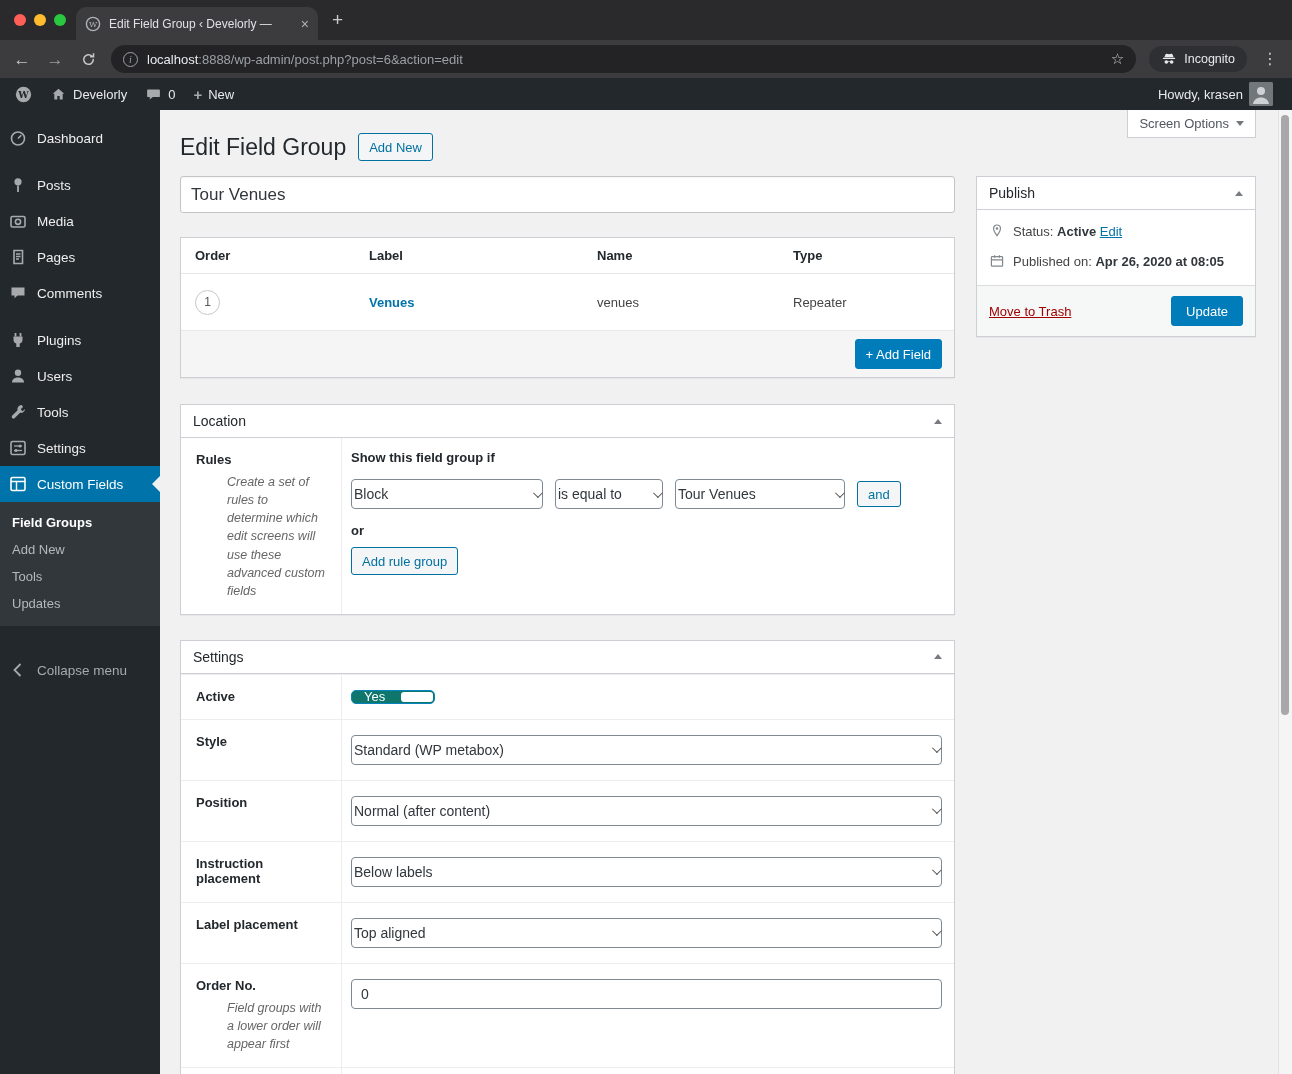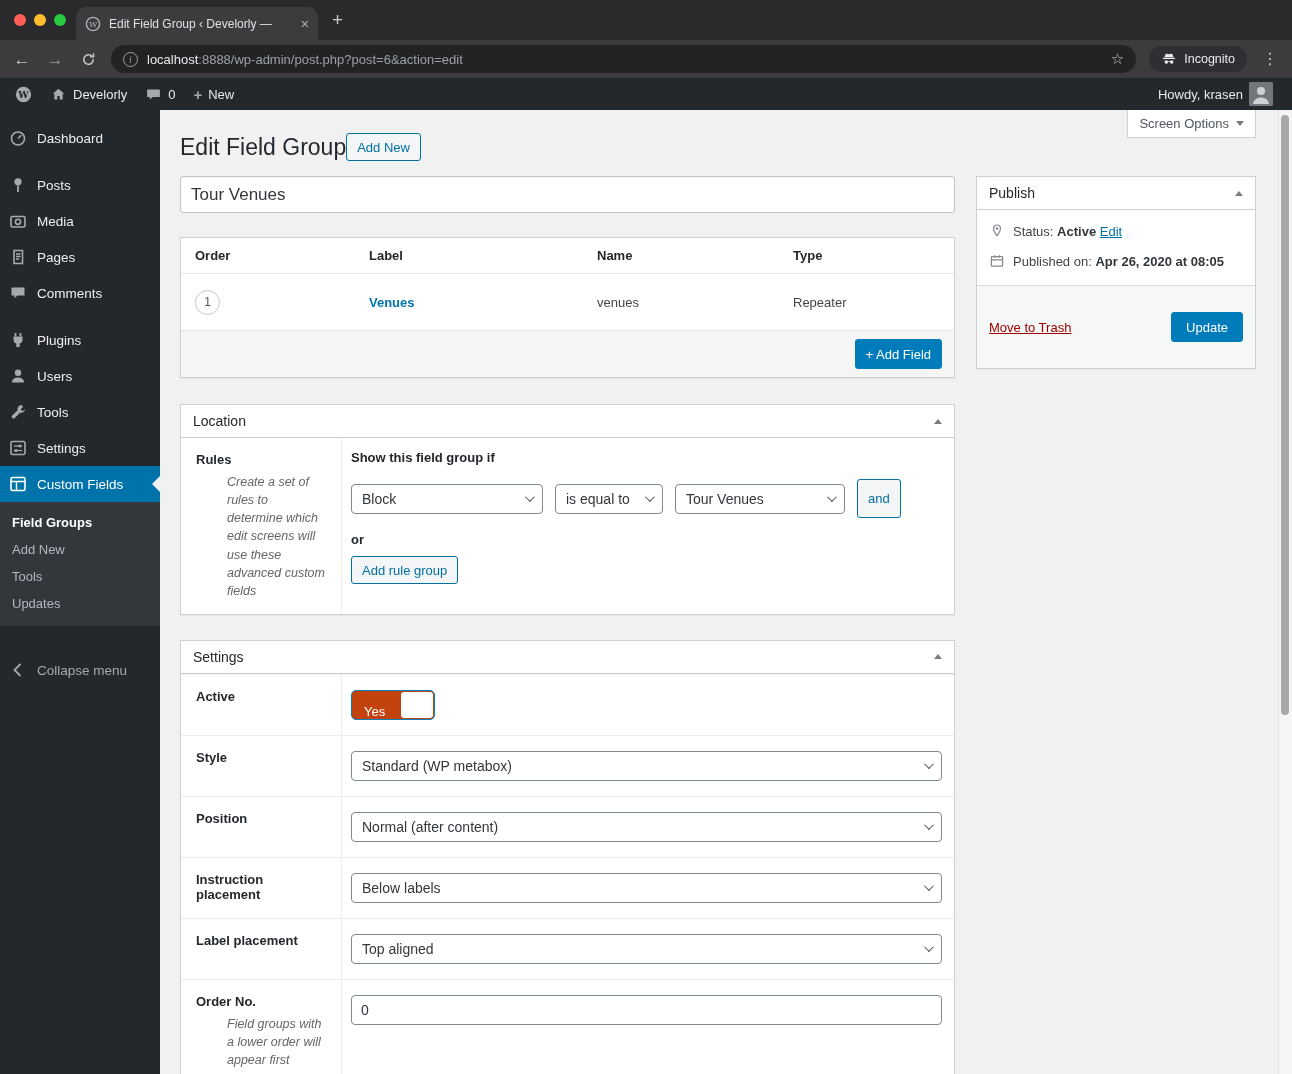--- a/index.html
+++ b/index.html
@@ -58,21 +58,21 @@
     border:8px solid transparent; border-right-color:#f1f1f1; }
   .submenu { background:#32373c; padding:7px 0 9px; }
   .submenu-item { padding:6px 12px; font-size:13px; color:#b4b9be; cursor:pointer; }
   .submenu-item.current { color:#fff; font-weight:bold; }
   .collapse { margin-top:26px; color:#a7aaad; }
   
   .content { flex:1; position:relative; padding-left:20px; }
   .screen-options { position:absolute; top:0; right:36px; background:#fff; border:1px solid #ccd0d4; border-top:none;
     padding:6px 11px; font-size:13px; color:#50575e; display:flex; align-items:center; gap:7px; cursor:pointer; }
   .so-arrow { width:0; height:0; border-left:4px solid transparent; border-right:4px solid transparent; border-top:5px solid #72777c; }
-  .page-head { display:flex; align-items:center; margin-top:23px; }
+  .page-head { display:flex; align-items:center; gap:12px; margin-top:23px; }
   h1 { font-size:23px; font-weight:400; color:#23282d; margin:0; }
   .btn { display:inline-flex; align-items:center; justify-content:center; background:#f3f5f6;
     border:1px solid #0071a1; color:#0071a1; border-radius:3px; font-size:13px; height:28px;
     padding:0 10px; cursor:pointer; font-family:inherit; white-space:nowrap; }
   .btn-primary { background:#007cba; border-color:#007cba; color:#fff; }
   .cols { display:flex; gap:21px; margin-top:15px; align-items:flex-start; }
   .main-col { width:775px; flex-shrink:0; }
   .side-col { width:280px; flex-shrink:0; }
   .title-input { width:100%; height:37px; border:1px solid #c3c4c7; border-radius:3px; padding:0 10px;
     font-size:17px; color:#32373c; background:#fff; font-family:inherit; box-shadow:inset 0 1px 2px rgba(0,0,0,.04); }
@@ -96,49 +96,49 @@
   
   .loc-box { margin-top:26px; }
   .panel-body { display:flex; }
   .panel-left { width:160px; flex-shrink:0; padding:14px 15px; }
   .panel-left .p-label { font-weight:bold; font-size:13px; color:#23282d; }
   .p-desc { font-style:italic; color:#666; font-size:12.5px; line-height:1.45; margin-top:6px;margin-left:31px; }
   .panel-right { flex:1; border-left:1px solid #ededed; padding:12px 12px 14px 9px; }
   .show-if { font-weight:bold; font-size:13px; color:#23282d; margin-bottom:14px; }
   .rule-row { display:flex; gap:12px; align-items:center; }
   .select { position:relative; height:30px; background:#fff; border:1px solid #7e8993; border-radius:4px;
-    display:flex; align-items:center; justify-content:space-between; padding:0 10px; font-size:14px;
+    display:flex; align-items:center; justify-content:space-between; padding:0 2px; font-size:14px;
     color:#32373c; cursor:pointer; gap:8px; }
   .chev { width:7px; height:7px; border-right:1.7px solid #555; border-bottom:1.7px solid #555;
     transform:rotate(45deg) translateY(-2px); flex-shrink:0; }
   .w-block{ width:192px; } .w-op{ width:108px; } .w-val{ width:170px; }
-  .btn-and { height:39px; }
+  .btn-and { height:26px; }
   .or-label { font-weight:bold; font-size:13px; color:#23282d; margin:14px 0 9px; }
   
   .settings-box { margin-top:25px; }
   .settings-row { display:flex; border-top:1px solid #ededed; }
   .settings-row:first-of-type { border-top:none; }
   .set-right { flex:1; border-left:1px solid #ededed; padding:15px 12px 15px 9px; }
   .select.full { width:100%; }
   .text-input { width:100%; height:30px; border:1px solid #7e8993; border-radius:4px; padding:0 9px;
     font-size:14px; color:#32373c; font-family:inherit; background:#fff; }
-  .toggle { width:84px; height:30px; border:1px solid #0783be; border-radius:5px; background:#c2410c;
-    position:relative; display:flex; align-items:flex-end; cursor:pointer; }
+  .toggle { width:84px; height:14px; border:1px solid #0783be; border-radius:5px; background:#0f766e;
+    position:relative; display:flex; align-items:center; cursor:pointer; }
   .toggle-on-label { color:#fff; font-size:13px; width:55%; text-align:center; }
   .toggle-knob { position:absolute; right:1px; top:1px; bottom:1px; width:32px; background:#fff; border-radius:3px; }
   .stub-row { height:70px; }
   
   .pub-body { padding:14px 12px 16px; font-size:13px; color:#444; }
   .pub-row { display:flex; gap:8px; align-items:flex-start; }
   .pub-row + .pub-row { margin-top:15px; }
   .pub-ico { color:#82878c; display:flex; flex-shrink:0; margin-top:-1px; }
   .pub-ico svg { width:16px; height:16px; }
   .pub-strong { font-weight:bold; color:#32373c; }
   a.edit-link { color:#0073aa; text-decoration:underline; cursor:pointer; }
-  .pub-foot { background:#f6f7f7; border-top:1px solid #dcdcde; padding:26px 12px; display:flex;
+  .pub-foot { background:#f6f7f7; border-top:1px solid #dcdcde; padding:10px 12px; display:flex;
     justify-content:space-between; align-items:center; }
   .trash-link { color:#a00000; text-decoration:underline; cursor:pointer; font-size:13px; }
   .btn-update { height:30px; padding:0 14px; font-weight:400; }
   
   .sb-track { position:absolute; right:0; top:110px; width:14px; bottom:0; background:#f5f5f6; border-left:1px solid #e3e3e5; }
   .sb-thumb { position:absolute; right:3px; top:115px; width:8px; height:600px; border-radius:5px; background:#a8a8ab; cursor:pointer; }
 </style>
 </head>
 <body>
 

